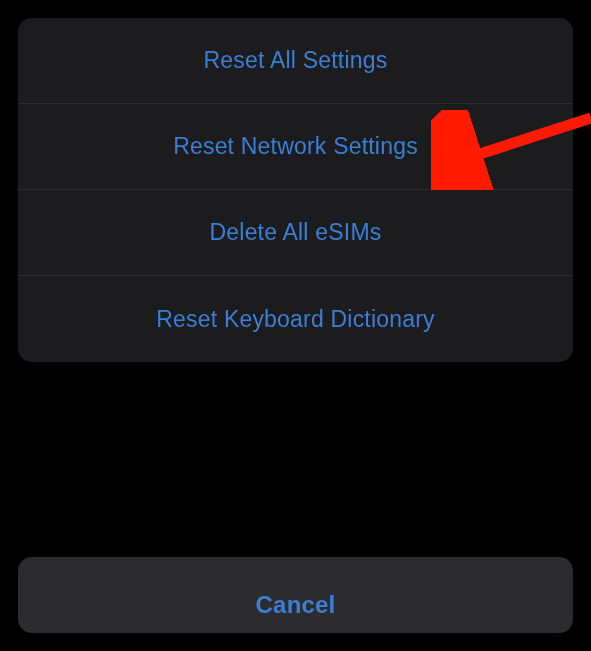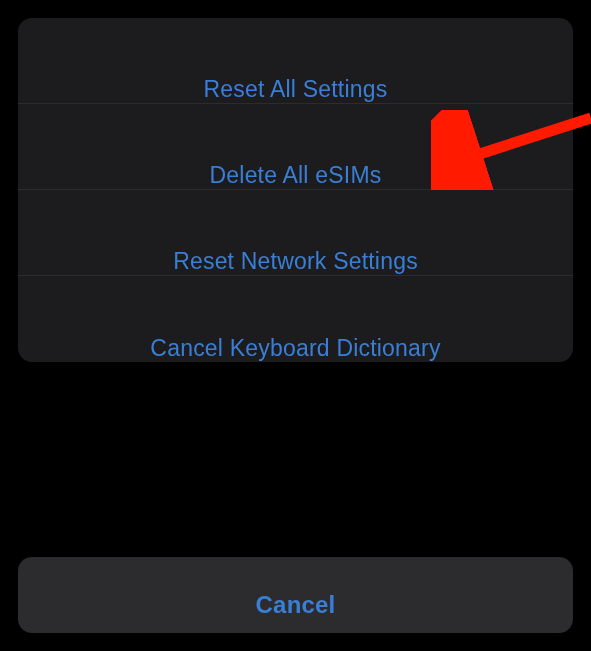--- a/index.html
+++ b/index.html
@@ -23,21 +23,21 @@
       right: 18px;
       top: 18px;
       background: #1c1c1e;
       border-radius: 14px;
       overflow: hidden;
     }
     
     .sheet-item {
       height: 86px;
       display: flex;
-      align-items: flex-end;
+      align-items: center;
       justify-content: center;
       border-bottom: 1px solid #2c2c2e;
       cursor: pointer;
     }
     
     .sheet-item:last-child {
       border-bottom: none;
     }
     
     .sheet-item span {
@@ -77,27 +77,27 @@
     }
   </style>
 </head>
 <body>
 
 <div class="sheet">
   <div class="sheet-item">
     <span>Reset All Settings</span>
   </div>
   <div class="sheet-item">
+    <span>Reset Network Settings</span>
+  </div>
+  <div class="sheet-item">
     <span>Delete All eSIMs</span>
   </div>
   <div class="sheet-item">
-    <span>Reset Network Settings</span>
-  </div>
-  <div class="sheet-item">
-    <span>Cancel Keyboard Dictionary</span>
+    <span>Reset Keyboard Dictionary</span>
   </div>
 </div>
 
 <div class="cancel-btn">
   <span>Cancel</span>
 </div>
 
 <svg class="arrow" width="160" height="80">
   <defs>
     <marker id="arrowhead" markerWidth="12" markerHeight="12" refX="2" refY="6" orient="auto">

